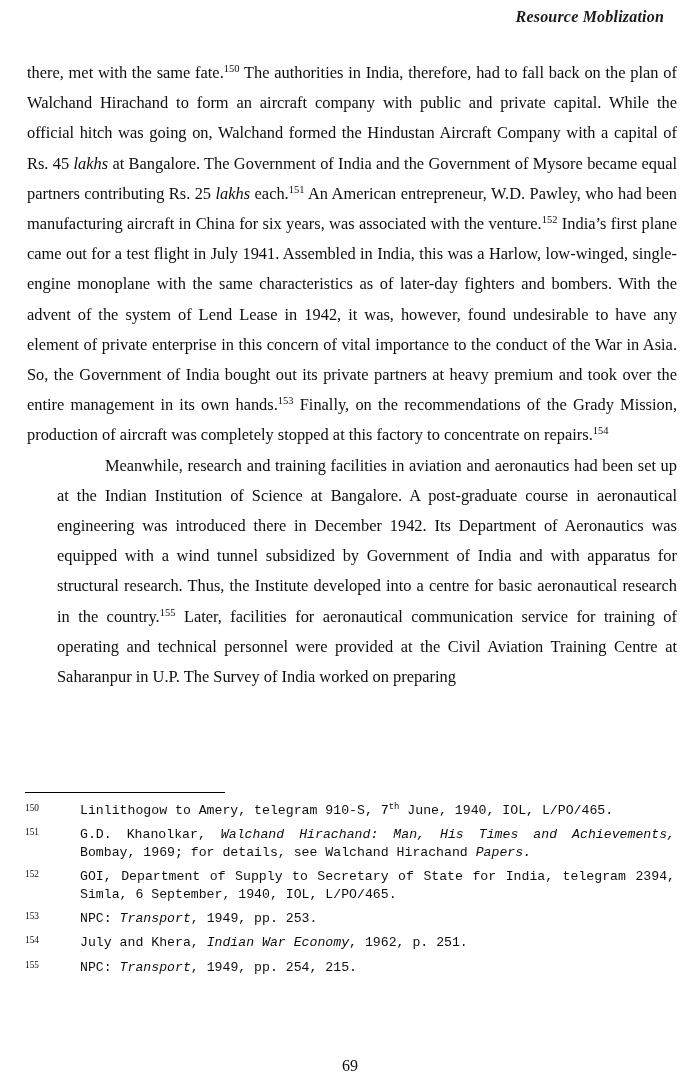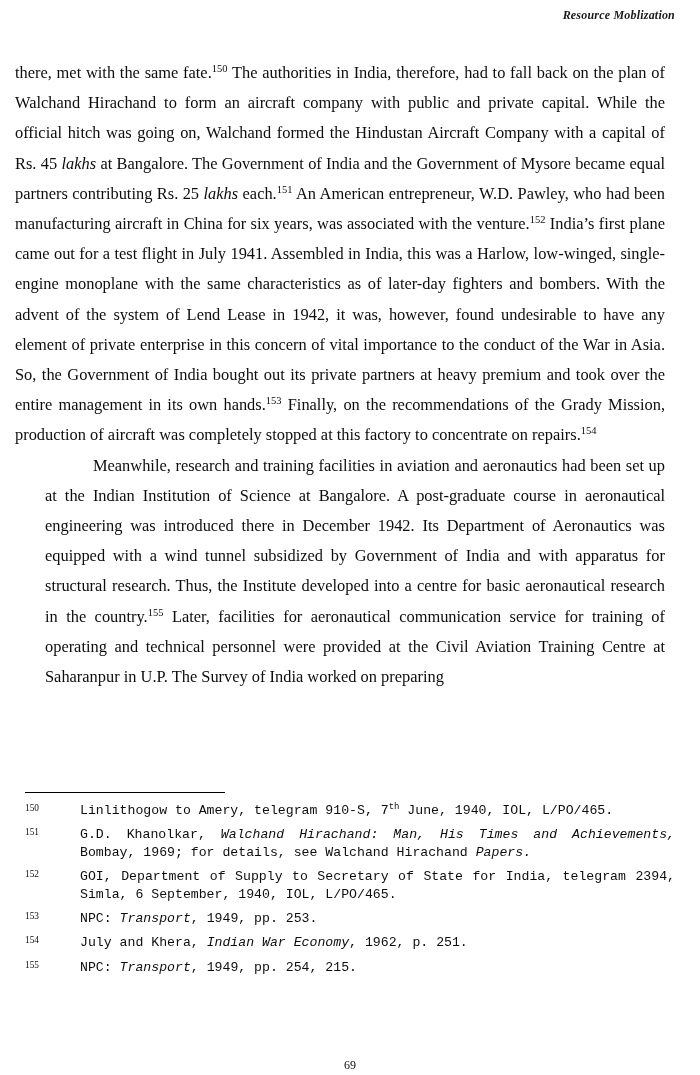--- a/index.html
+++ b/index.html
@@ -23,34 +23,34 @@
     width: 700px;
     height: 1075px;
     box-sizing: border-box;
   }
 
   
   .running-header {
     position: absolute;
     top: 8px;
     left: 25px;
-    right: 25px;
+    right: 36px;
     text-align: right;
     font-style: italic;
     font-weight: bold;
-    font-size: 12px;
+    font-size: 16px;
     letter-spacing: 0.2px;
     color: #1a1a1a;
   }
 
   
   .body-block {
     position: absolute;
     top: 58px;
-    left: 15px;
+    left: 27px;
     width: 650px;
   }
 
   p.para {
     margin: 0;
     text-align: justify;
     text-justify: inter-word;
     font-size: 16.4px;
     line-height: 30.2px;
     color: #0d0d0d;
@@ -117,21 +117,21 @@
     line-height: 0;
   }
 
   
   .page-number {
     position: absolute;
     top: 1056px;
     left: 0;
     width: 700px;
     text-align: center;
-    font-size: 12px;
+    font-size: 16px;
     line-height: 19px;
     color: #0d0d0d;
   }
 </style>
 </head>
 <body>
 
 <div class="page">
 
   <div class="running-header">Resource Moblization</div>

